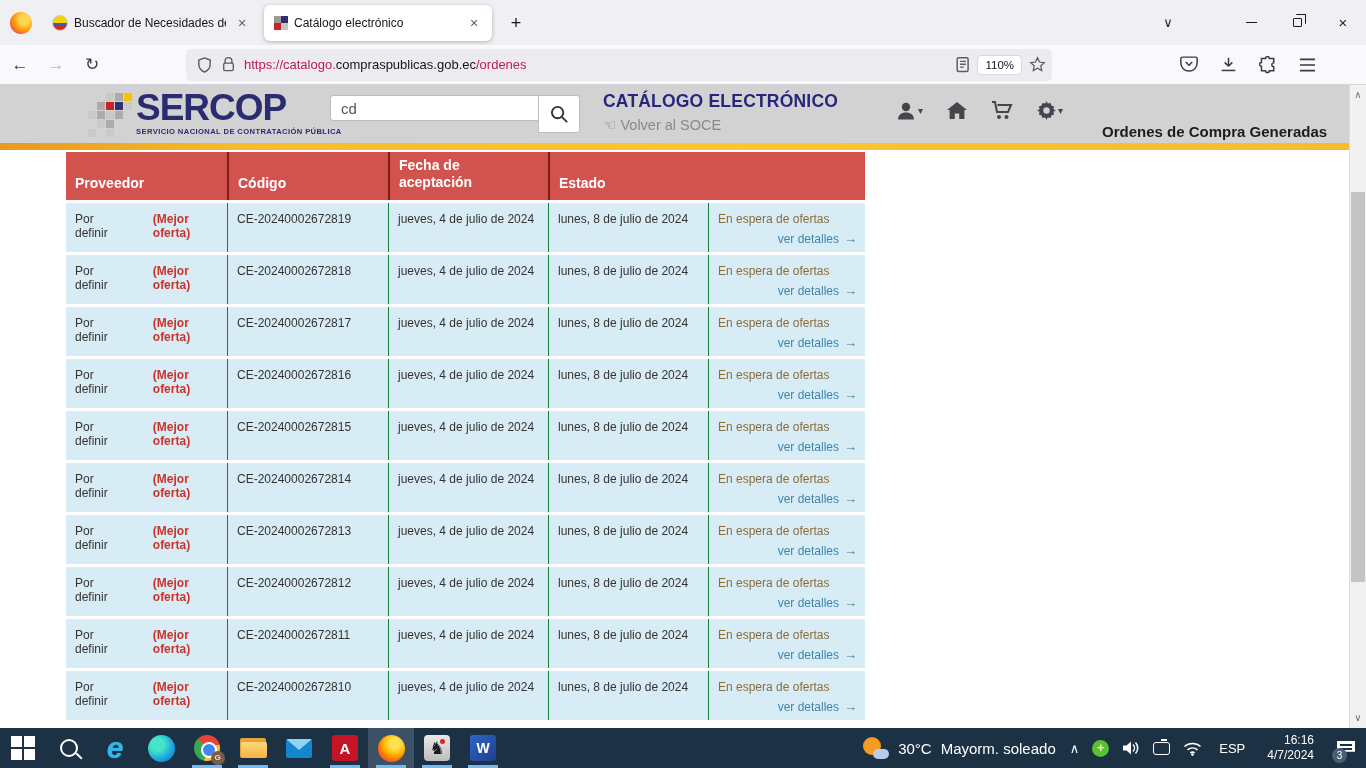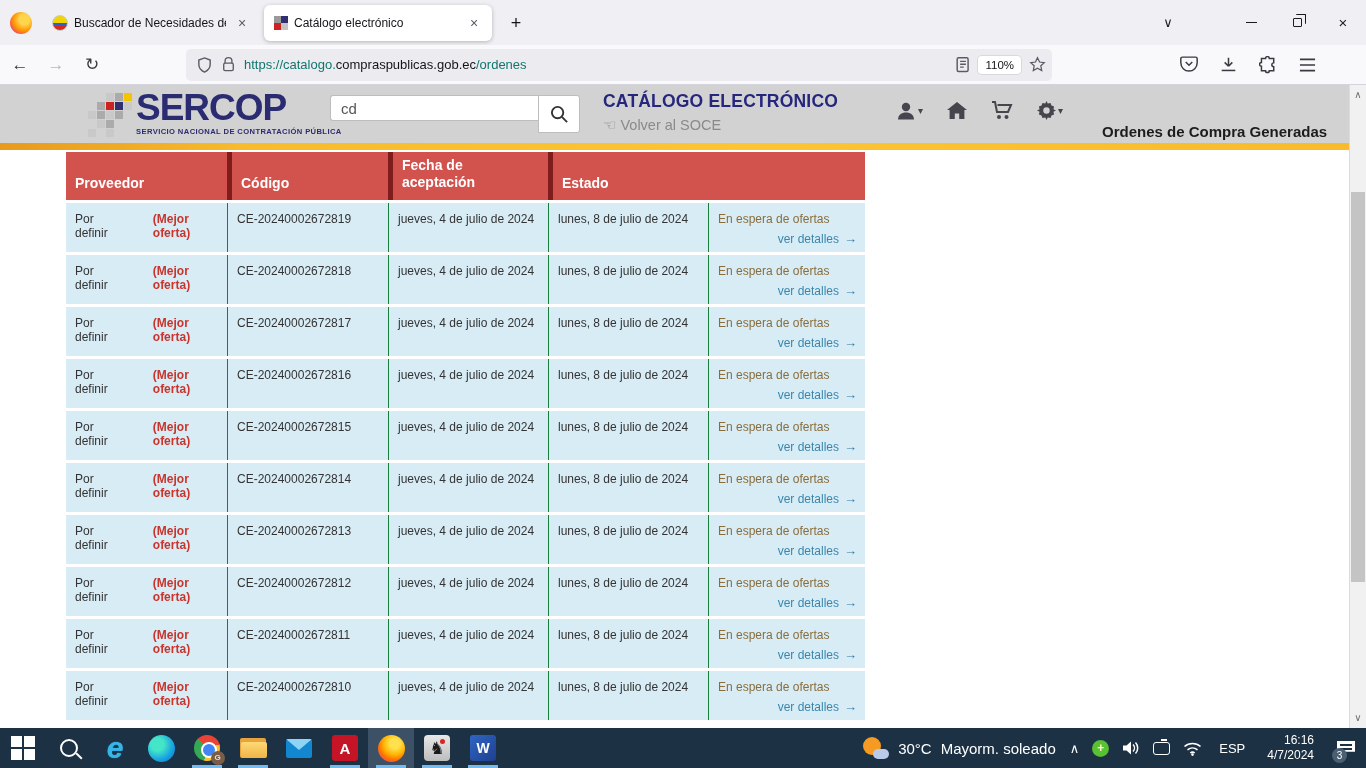--- a/index.html
+++ b/index.html
@@ -28,21 +28,21 @@
   .restore-glyph { width:9px; height:9px; border:1.3px solid #1b1b1b; border-radius:1px; position:relative; display:block; }
   .restore-glyph::before { content:''; position:absolute; left:2px; bottom:2px; width:9px; height:9px; border-top:1.3px solid #1b1b1b; border-right:1.3px solid #1b1b1b; border-radius:1px; }
 
   
   .navbar { position:absolute; left:0; top:45px; width:1366px; height:40px; background:#f9f9fb; border-bottom:1px solid #d4d4dc; display:flex; align-items:center; }
   .navbtn { width:32px; height:32px; display:flex; align-items:center; justify-content:center; font-size:17px; color:#3a3a42; border-radius:4px; margin-left:4px; }
   .navbtn.disabled { color:#b6b6be; }
   .urlbar { margin-left:78px; width:866px; height:32px; background:#ececf0; border-radius:5px; display:flex; align-items:center; padding:0 6px 0 10px; }
   .urlbar svg { flex:0 0 auto; }
   .urltext { font-size:13px; margin-left:8px; flex:1; white-space:nowrap; overflow:hidden; }
-  .urltext .dim { color:#0f766e; } .urltext .strong { color:#15141a; }
+  .urltext .dim { color:#be185d; } .urltext .strong { color:#15141a; }
   .zoompill { background:#fff; border-radius:4px; font-size:11.5px; color:#15141a; padding:3px 7px; margin:0 8px; box-shadow:0 0 0 1px rgba(0,0,0,.08); }
   .navicons { display:flex; align-items:center; margin-left:128px; gap:22px; }
 
   
   .siteheader { position:absolute; left:0; top:85px; width:1349px; height:58px; background:#d2d2d2; }
   .mosaic { position:absolute; left:88px; top:8px; width:44px; height:44px; display:grid; grid-template-columns:repeat(5,8px); grid-template-rows:repeat(5,8px); gap:1px; }
   .mosaic i { background:transparent; }
   .mosaic .g1{background:#ababab}.mosaic .g2{background:#c9c9c9}.mosaic .y{background:#f5c400}
   .mosaic .r{background:#cc2222}.mosaic .n{background:#30306e}
   .logoblock { position:absolute; left:136px; top:4px; }
@@ -62,21 +62,21 @@
   .orderslabel { font-size:15px; font-weight:700; color:#1c1c1c; }
   .ordersnum { font-size:15px; color:#2e2e2e; margin-top:3px; }
 
   .accentbar { position:absolute; left:0; top:143px; width:1349px; height:7px;
                background:linear-gradient(90deg,#e89a1d 0%,#f7bb2c 18%,#fdc531 55%,#f7bb2c 100%); }
 
   
   .content { position:absolute; left:0; top:150px; width:1349px; height:578px; background:#fff; }
   .orders { position:absolute; left:66px; top:2px; width:799px; }
   .thead { display:flex; background:#d2524e; height:48px; }
-  .th { color:#fff; font-weight:700; font-size:14px; display:flex; align-items:flex-end; padding:0 0 9px 9px; border-left:5px solid #7f1d1d; }
+  .th { color:#fff; font-weight:700; font-size:14px; display:flex; align-items:flex-end; padding:0 0 9px 9px; border-left:2px solid #7f1d1d; }
   .th:first-child { border-left:none; }
   .c1{width:161px}.c2{width:161px}.c3{width:160px}.c4{width:160px}.c5{width:157px}
   .th.c4 span { max-width:92px; line-height:17px; }
   .trow { display:flex; background:#d8ecf6; min-height:47px; margin-top:3px; }
   .tc { font-size:12px; color:#333; padding:9px 8px 6px 9px; border-left:1px solid #15803d; }
   .tc:first-child { border-left:none; }
   .tc.c1 { display:flex; justify-content:space-between; align-items:flex-start; padding-right:10px;gap:32px; }
   .mejor { color:#c9342c; font-weight:700; }
   .tc.c5 { display:flex; flex-direction:column; padding-right:8px; }
   .estado { color:#8a6d3b; }

